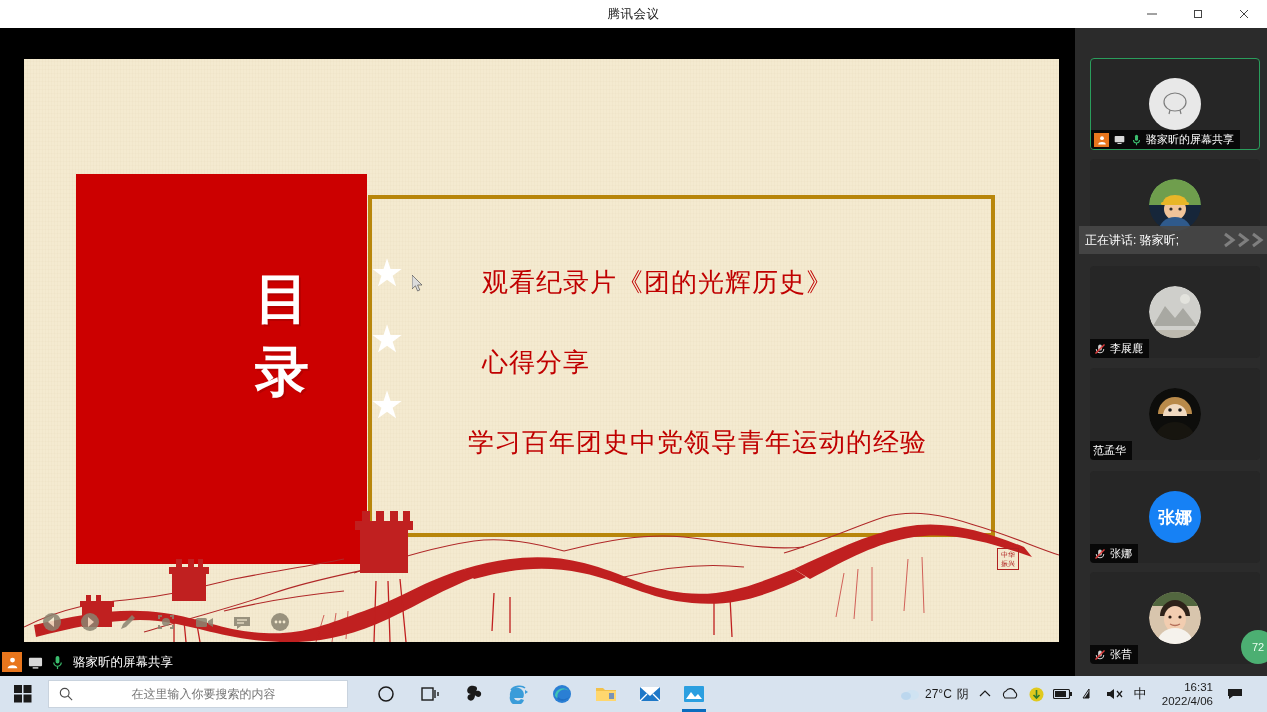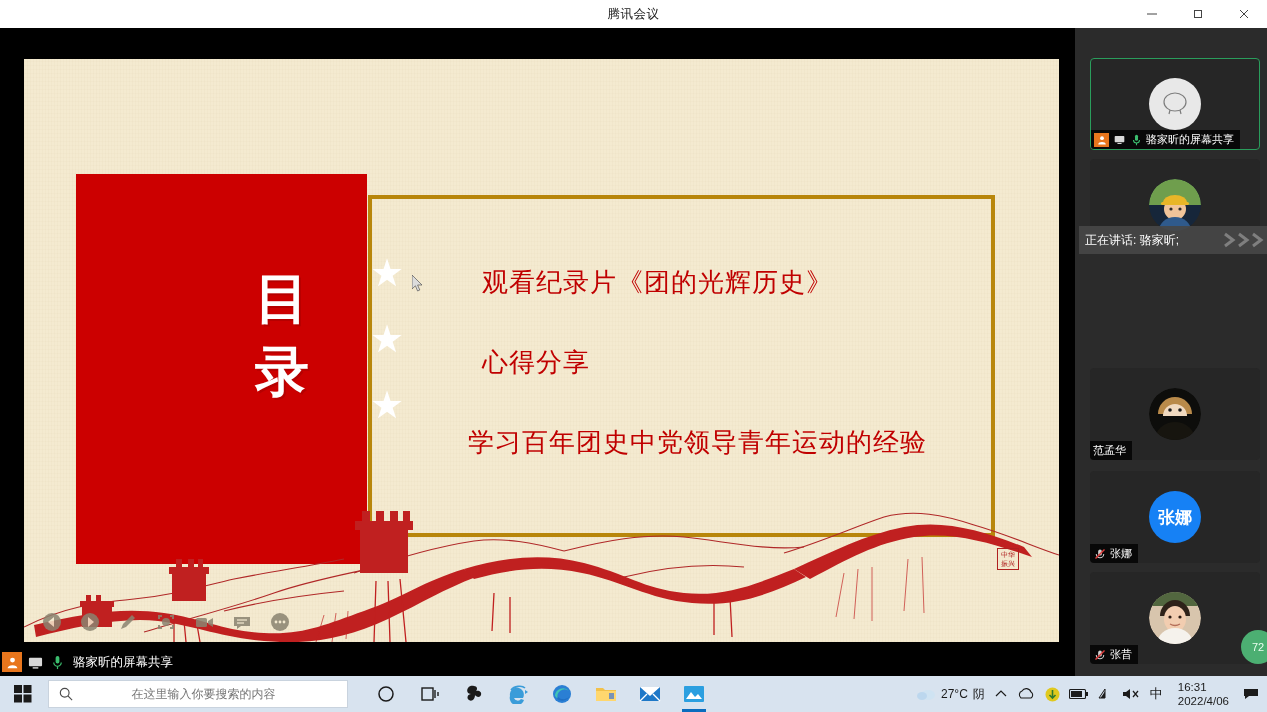--- a/index.html
+++ b/index.html
@@ -187,25 +187,25 @@
     text-align: center;
   }
   .tb-icons { display: flex; align-items: center; gap: 4px; margin-left: 18px; }
   .tb-ic {
     width: 40px; height: 36px; display: flex; align-items: center; justify-content: center;
     position: relative;
   }
   .tb-ic.active::after {
     content: ""; position: absolute; left: 8px; right: 8px; bottom: 0; height: 3px; background: #0a6cbe;
   }
-  .tray { margin-left: auto; display: flex; align-items: center; gap: 6px; padding-right: 6px; }
+  .tray { margin-left: auto; display: flex; align-items: center; gap: 6px; padding-right: 22px; }
   .weather { display: flex; align-items: center; gap: 5px; font-size: 12px; color: #1b1b1b; }
   .tray-ic { width: 20px; height: 20px; display:flex; align-items:center; justify-content:center; color:#1b1b1b; }
   .ime { font-size: 13px; color: #1b1b1b; padding: 0 3px; }
-  .clock { text-align: left; font-size: 11.5px; color: #1b1b1b; line-height: 14px; padding: 0 6px; }
+  .clock { text-align: right; font-size: 11.5px; color: #1b1b1b; line-height: 14px; padding: 0 6px; }
 
   
   .cursor { position: absolute; left: 412px; top: 247px; width: 12px; height: 18px; z-index: 9; }
 </style>
 </head>
 <body>
 
 <div id="root">
 
   <div class="titlebar">
@@ -422,20 +422,40 @@
             <circle cx="26" cy="30" r="11" fill="#f0c49a"></circle>
             <path d="M14 24 a12 8 0 0 1 24 0 Z" fill="#e8b628"></path>
             <rect x="12" y="23" width="28" height="3" rx="1.5" fill="#e8b628"></rect>
             <circle cx="22" cy="30" r="1.6" fill="#2a2a2a"></circle>
               <circle cx="31" cy="30" r="1.6" fill="#2a2a2a"></circle>
             <path d="M10 52 a16 14 0 0 1 32 0 Z" fill="#2f5a8c"></path>
           </svg>
         </div>
       </div>
 
+      <div class="tile" style="top:238px">
+        <div class="avatar">
+          <svg width="52" height="52" viewBox="0 0 52 52">
+            <circle cx="26" cy="26" r="26" fill="#cfcfcb"></circle>
+            <path d="M4 40 L16 20 L26 32 L34 22 L48 40 Z" fill="#a8a8a2"></path>
+            <circle cx="36" cy="13" r="5" fill="#e3e3dd"></circle>
+            <path d="M0 44 h52 v8 h-52 Z" fill="#bdb9ae"></path>
+          </svg>
+        </div>
+        <div class="name-chip">
+          <span class="mic-muted">
+            <svg width="12" height="12" viewBox="0 0 16 16">
+                <rect x="5.5" y="2" width="5" height="8" rx="2.5" fill="#cfcfcf"></rect>
+                <path d="M3 8 a5 5 0 0 0 10 0" stroke="#cfcfcf" stroke-width="1.4" fill="none"></path>
+                <line x1="2" y1="14" x2="14" y2="2" stroke="#e03b3b" stroke-width="2"></line>
+              </svg>
+          </span>
+          <span class="txt">李展鹿</span>
+        </div>
+      </div>
 
       <div class="tile" style="top:340px">
         <div class="avatar">
           <svg width="52" height="52" viewBox="0 0 52 52">
             <circle cx="26" cy="26" r="26" fill="#0d0d0b"></circle>
             <path d="M9 26 a17 17 0 0 1 34 0 Z" fill="#b98a4a"></path>
             <path d="M14 28 a12 12 0 0 1 24 0 Z" fill="#f0d9c0"></path>
             <circle cx="21" cy="22" r="1.8" fill="#1a1a1a"></circle>
               <circle cx="31" cy="22" r="1.8" fill="#1a1a1a"></circle>
             <path d="M6 52 a20 18 0 0 1 40 0 Z" fill="#17150f"></path>

